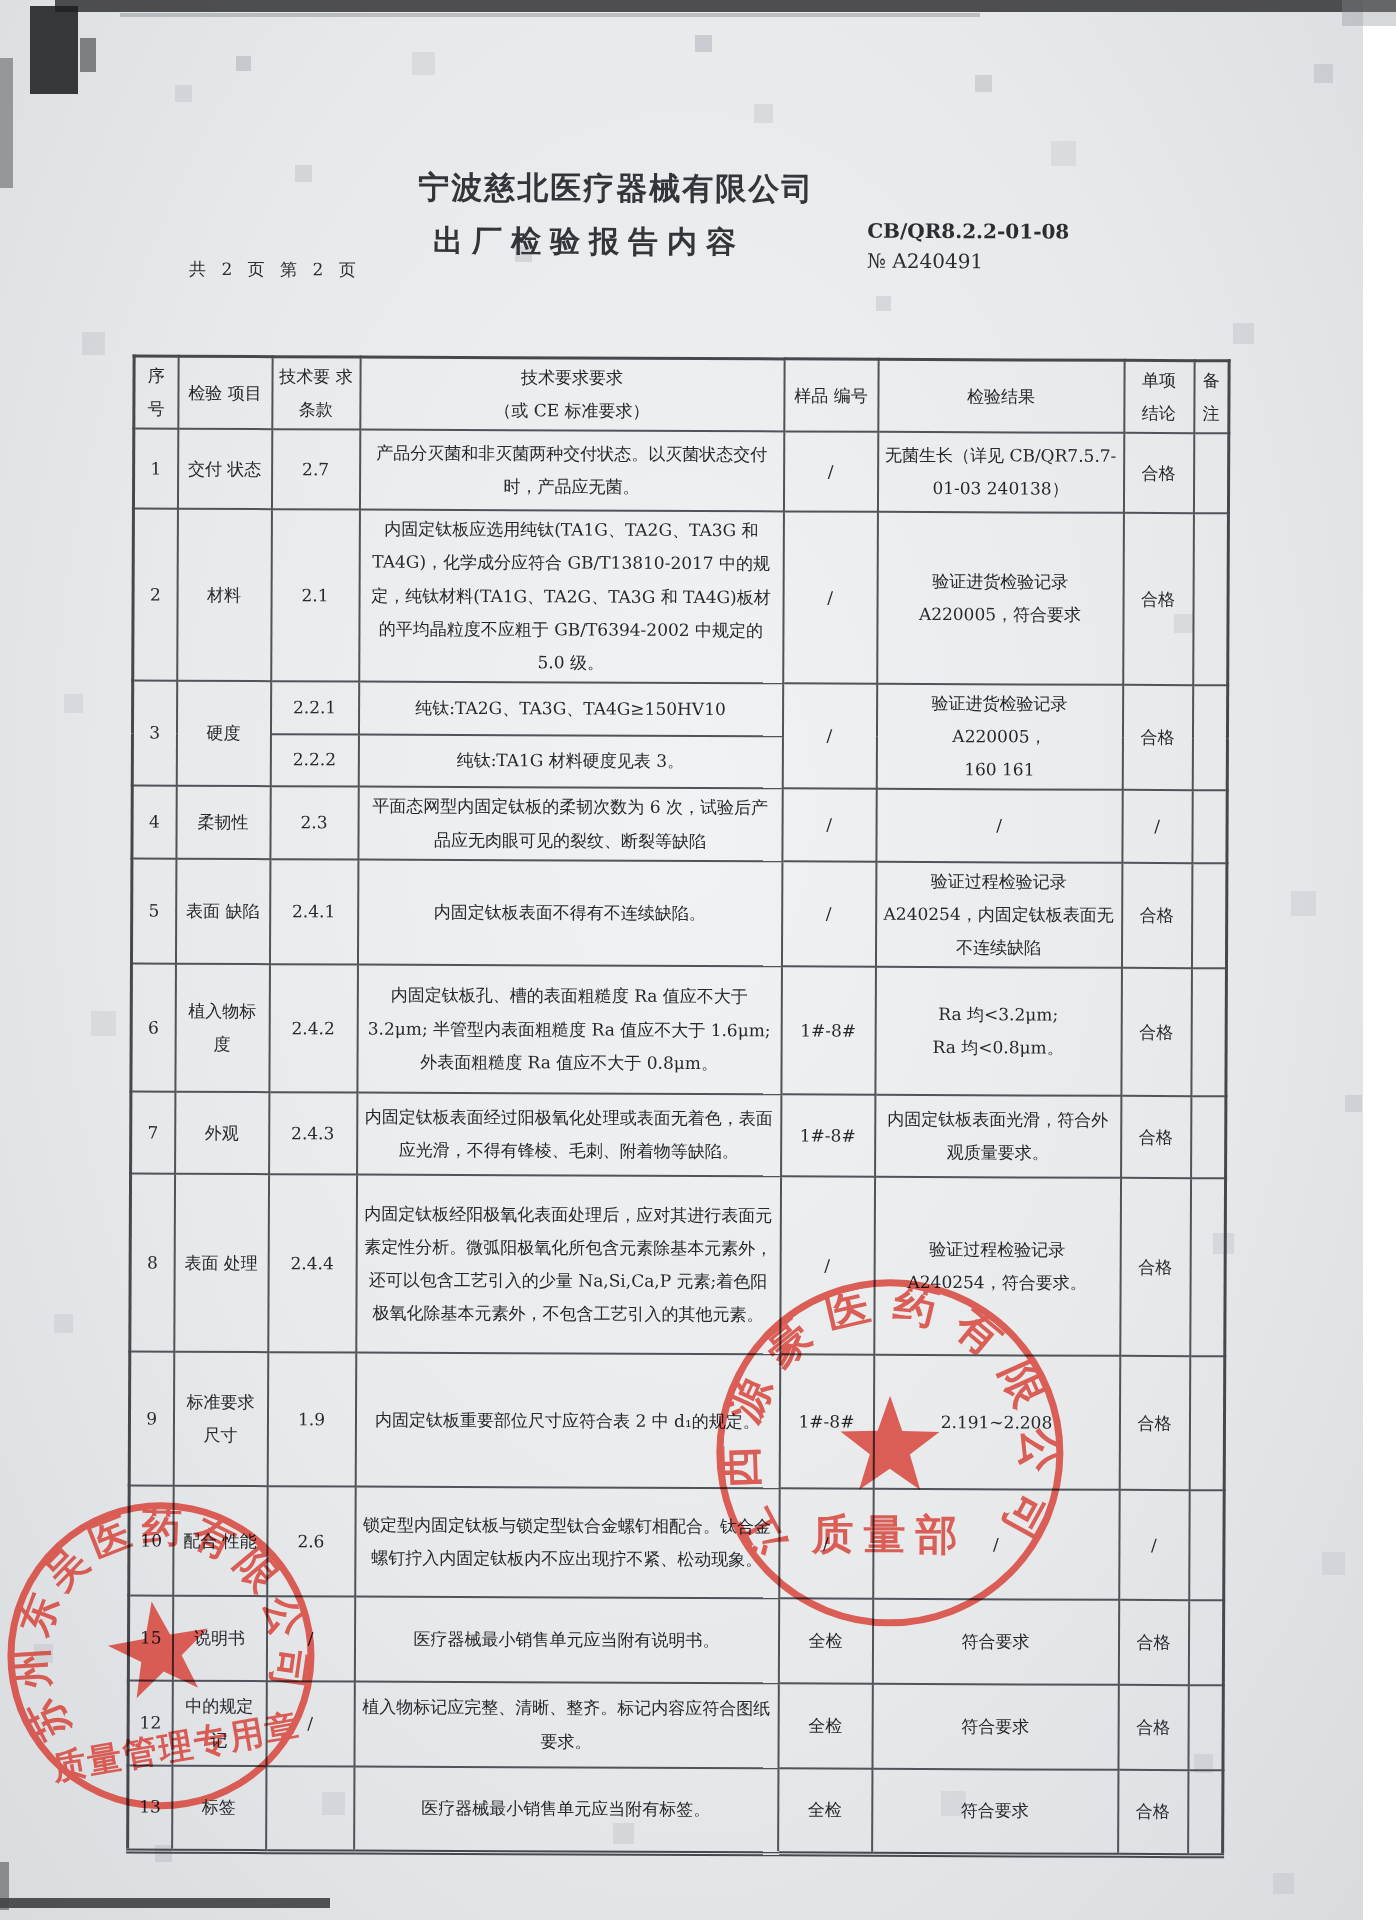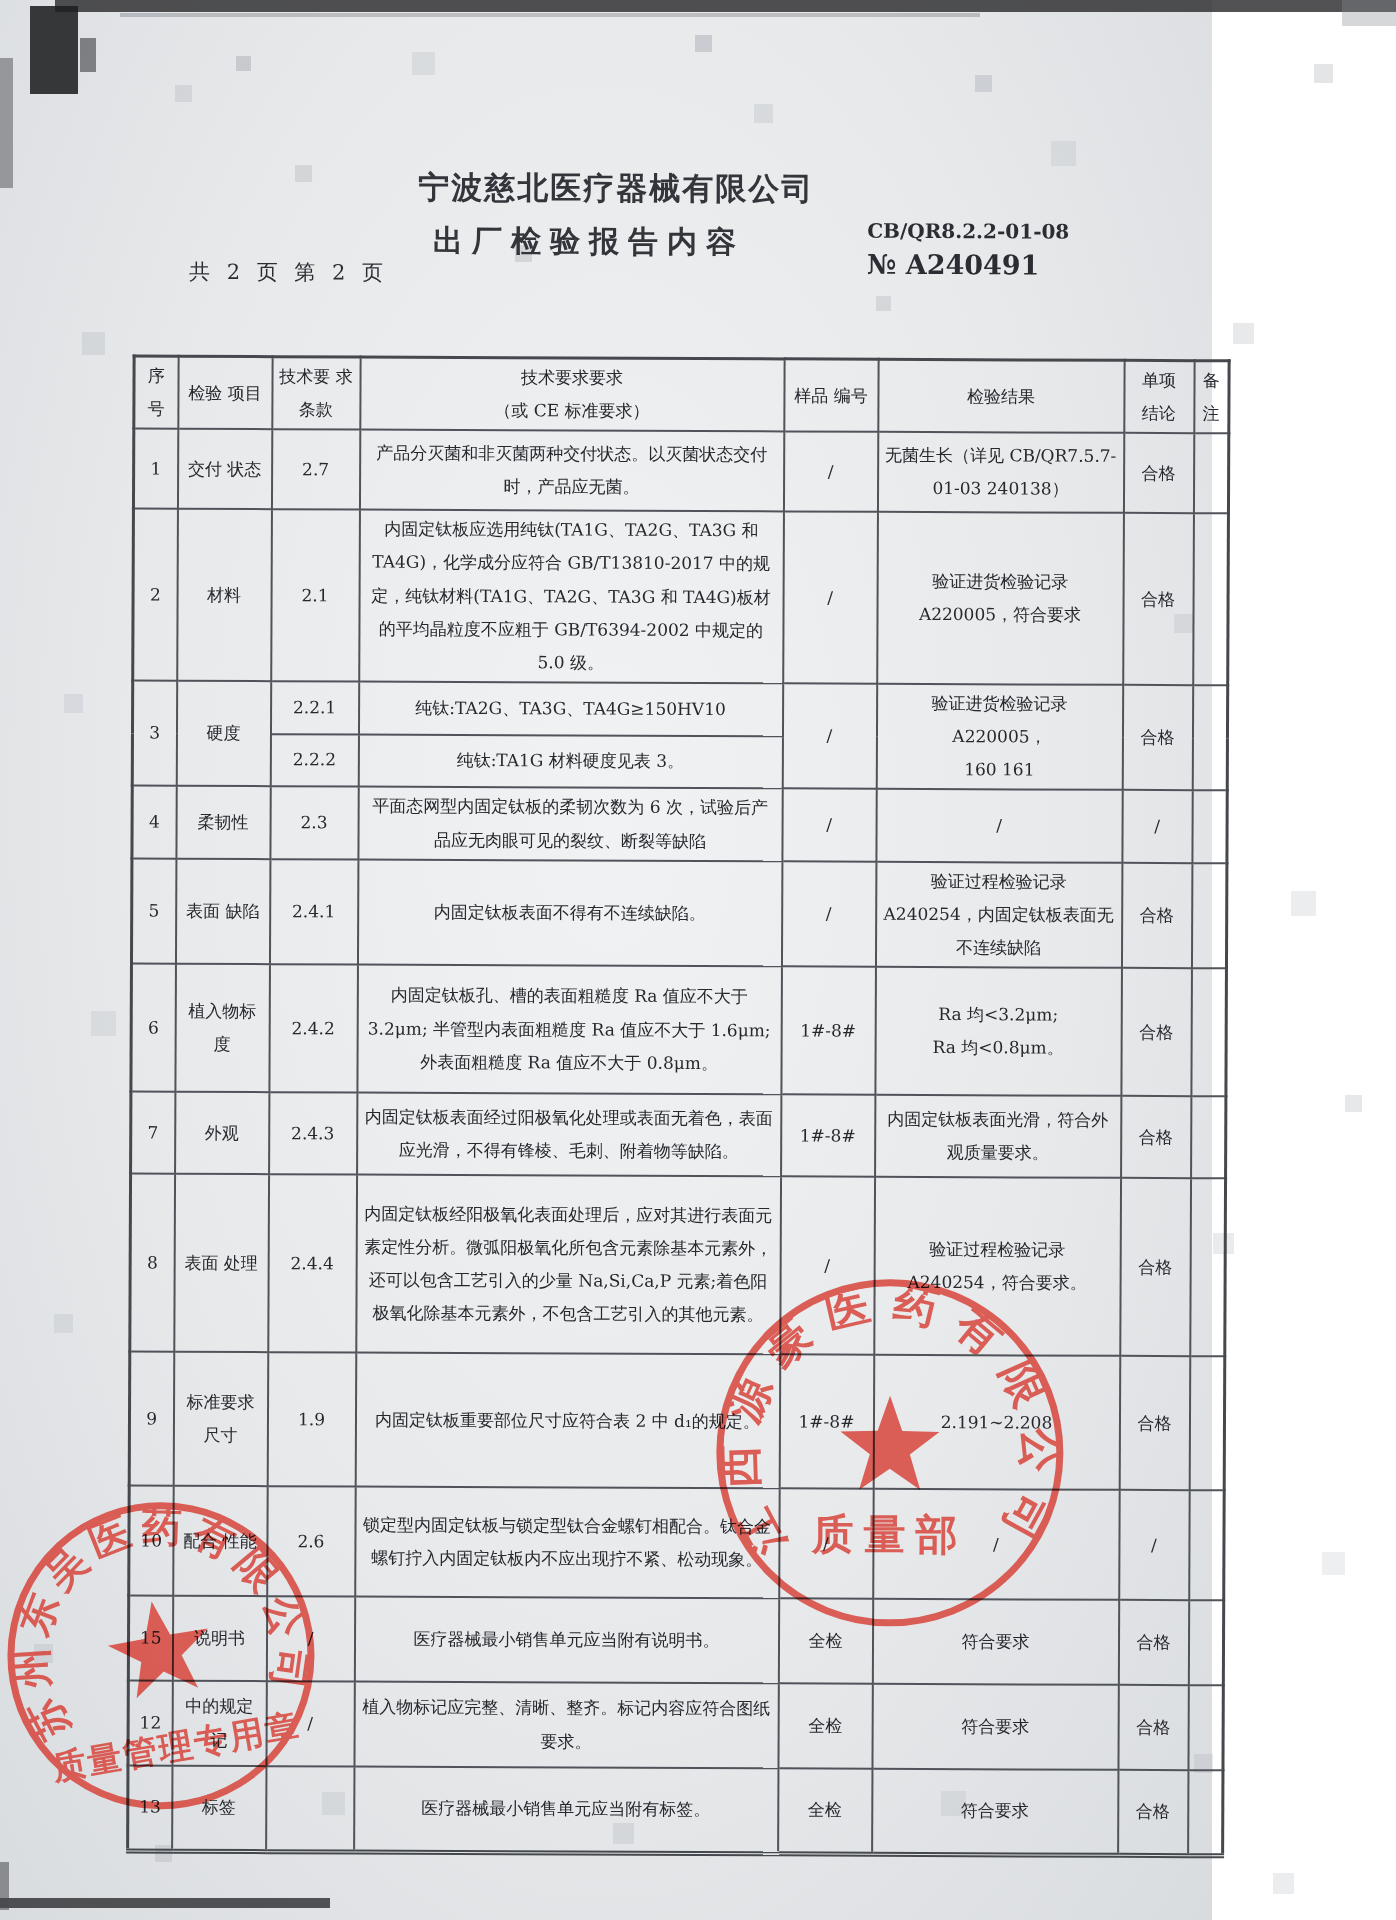--- a/index.html
+++ b/index.html
@@ -1,18 +1,18 @@
 <!DOCTYPE html>
 <html><head>
 <meta charset="utf-8">
 <style>
   html,body{margin:0;padding:0;}
   body{width:1396px;height:1920px;overflow:hidden;
        font-family:"DejaVu Serif","Liberation Serif",serif;}
-  .scan{position:relative;width:1212px;height:1920px;
+  .scan{position:relative;width:1363px;height:1920px;
         background:radial-gradient(ellipse at 50% 42%, #f1f2f4 0%, #e7e9eb 55%, #d9dcdf 100%);}
   
   .artifact{position:absolute;pointer-events:none;}
   .a-topbar{left:55px;top:0;width:1341px;height:12px;background:#2c2c2e;opacity:.82;}
   .a-topbar2{left:120px;top:13px;width:860px;height:4px;background:#6a6d72;opacity:.35;}
   .a-topleft{left:30px;top:6px;width:48px;height:88px;background:#1e1f21;opacity:.88;}
   .a-topleft2{left:80px;top:38px;width:16px;height:34px;background:#3a3c3f;opacity:.6;}
   .a-leftedge{left:0;top:58px;width:13px;height:130px;background:#3b3d40;opacity:.45;}
   .a-bottombar{left:0;top:1898px;width:330px;height:10px;background:#2b2c2e;opacity:.8;}
   .a-bottomleft{left:0;top:1862px;width:9px;height:48px;background:#47494c;opacity:.55;}
@@ -33,22 +33,22 @@
     1280px 1880px 0 7px rgba(148,154,164,.18), 160px 1850px 0 5px rgba(120,126,136,.18),
     700px 40px 0 5px rgba(110,116,126,.25), 240px 60px 0 4px rgba(110,116,126,.25);}
   
   .doc{position:absolute;left:0;top:0;width:1396px;height:1920px;transform:rotate(.25deg);
        color:#26282d;}
   .company{position:absolute;left:415px;top:168px;font-size:31px;letter-spacing:2px;
            font-weight:bold;color:#33353a;}
   .title{position:absolute;left:430px;top:222px;font-size:30px;letter-spacing:9px;
          font-weight:bold;color:#33353a;}
   .doccode{position:absolute;left:864px;top:218px;font-size:20px;font-weight:bold;color:#2b2d33;}
-  .docno{position:absolute;left:864px;top:248px;font-size:27px;font-weight:bold;color:#2b2d33;}
-  .pageinfo{position:absolute;left:186px;top:260px;font-size:21px;letter-spacing:5px;color:#2b2d33;}
+  .docno{position:absolute;left:864px;top:248px;font-size:20px;font-weight:normal;color:#2b2d33;}
+  .pageinfo{position:absolute;left:186px;top:260px;font-size:17px;letter-spacing:5px;color:#2b2d33;}
   table.report{position:absolute;left:130px;top:357px;width:1025px;border-collapse:collapse;
         table-layout:fixed;border:3px solid #45484d;}
   table.report td{border:2px solid #505359;text-align:center;vertical-align:middle;
         font-size:17px;color:#26282d;line-height:1.95;padding:2px 6px;overflow:hidden;}
   td.req{text-align:justify;padding:4px 14px;}
   td.hdr{font-size:17.5px;line-height:1.8;}
   td.num{font-size:19px;}
   .pre{white-space:pre-line;}
   tr.lastrow td{border-bottom:5px double #45484d;}
   

